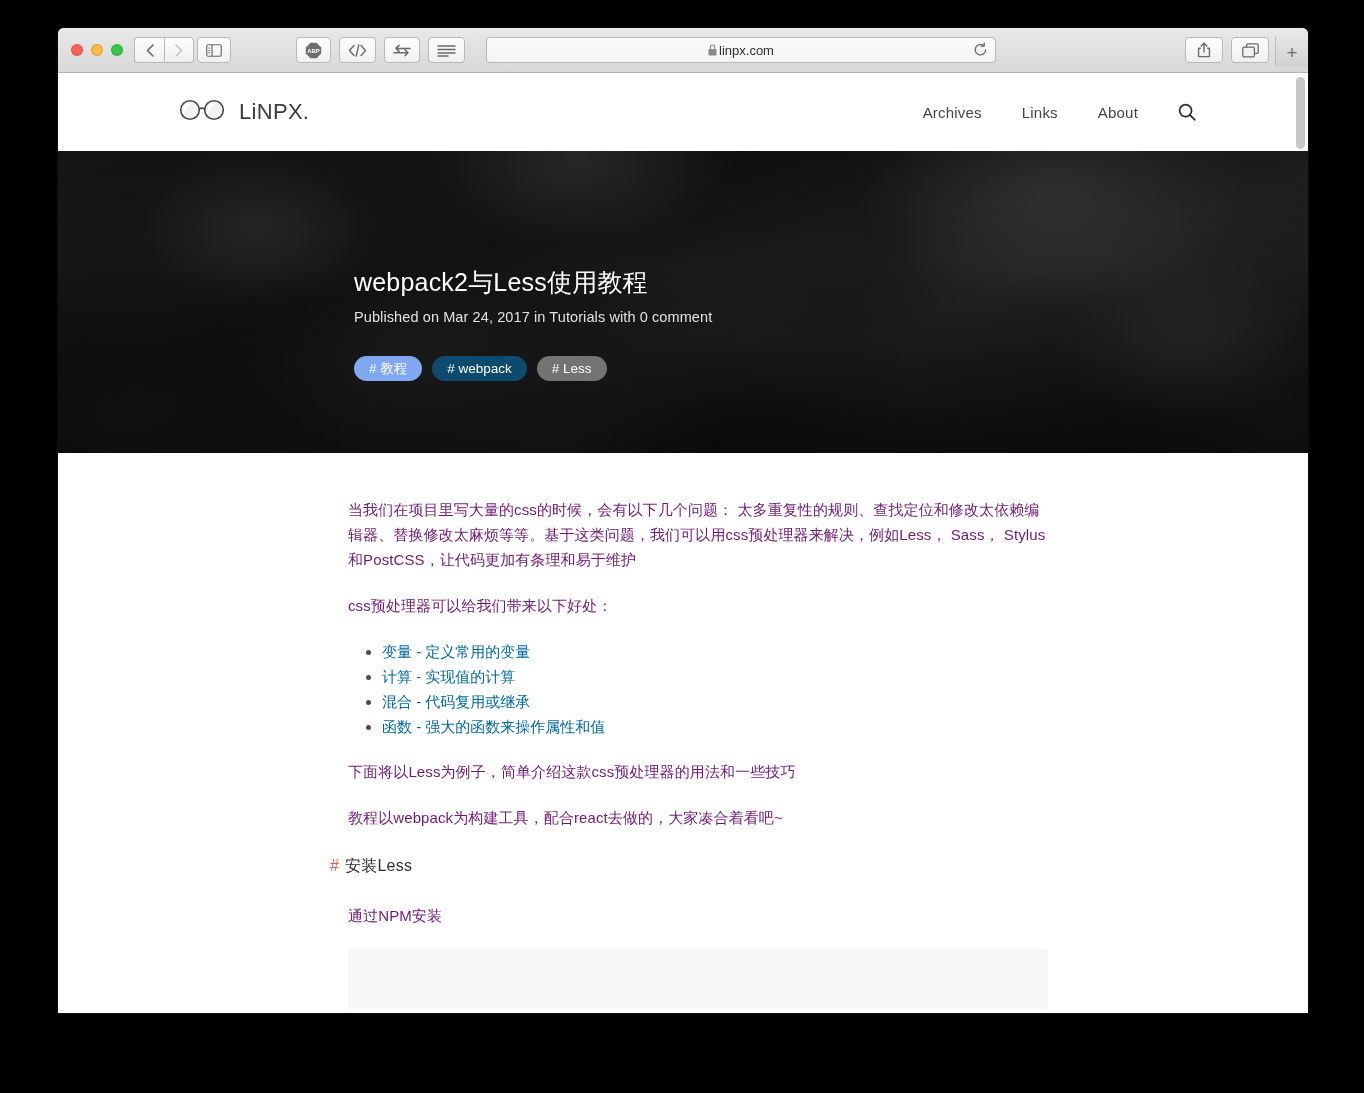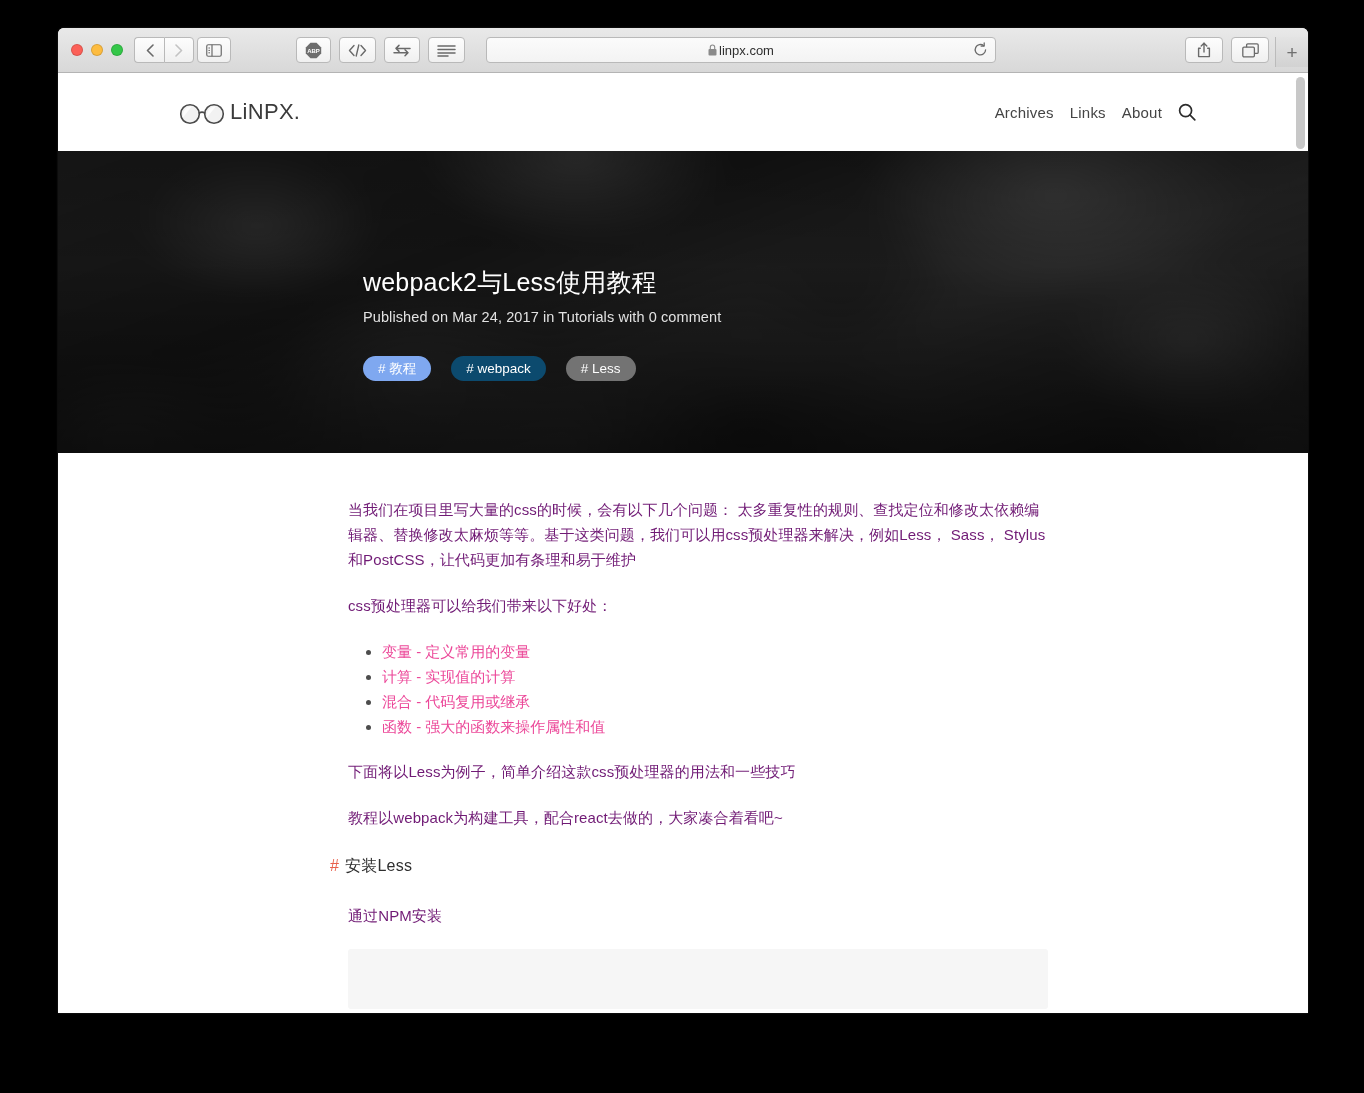--- a/index.html
+++ b/index.html
@@ -130,28 +130,28 @@
   
   .site-header {
     position: relative;
     height: 78px;
     background: #ffffff;
     display: flex;
     align-items: center;
     justify-content: space-between;
     padding: 0 60px 0 120px;
   }
-  .brand { display: flex; align-items: flex-end; }
+  .brand { display: flex; align-items: flex-start; gap: 9px; }
   .brand-name {
     font-size: 22px;
     color: #3b3b3b;
     letter-spacing: 0.3px;
   }
 
-  .site-nav { display: flex; align-items: center; gap: 16px; padding-right: 52px; }
+  .site-nav { display: flex; align-items: center; gap: 40px; padding-right: 52px; }
   .nav-link {
     font-size: 15px;
     color: #444;
     text-decoration: none;
     letter-spacing: 0.2px;
   }
   .search-btn { color: #2c2c2c; display: flex; align-items: center; }
 
   
   .hero {
@@ -175,38 +175,38 @@
       radial-gradient(ellipse 280px 200px at 95% 90%, #202020 0%, transparent 60%),
       linear-gradient(160deg, #1c1c1c 0%, #131313 35%, #242424 62%, #0b0b0b 100%);
     filter: blur(9px);
   }
   .hero-vignette {
     position: absolute; inset: 0;
     background: linear-gradient(to bottom, rgba(0,0,0,0.22) 0%, rgba(0,0,0,0.05) 38%, rgba(0,0,0,0.52) 100%);
   }
   .hero-inner {
     position: absolute;
-    left: 305px;
+    left: 296px;
     bottom: 72px;
     width: 740px;
   }
   .post-title {
     font-size: 25px;
     color: #ffffff;
     font-weight: 400;
     letter-spacing: 0.2px;
     margin-bottom: 10px;
   }
   .post-meta {
     font-size: 14.5px;
     color: #e2e2e2;
     letter-spacing: 0.1px;
     margin-bottom: 31px;
   }
-  .tag-list { display: flex; gap: 20px; }
+  .tag-list { display: flex; gap: 10px; }
   .tag {
     display: inline-flex;
     align-items: center;
     height: 25px;
     padding: 0 15px;
     border-radius: 13px;
     font-size: 13.5px;
     color: #ffffff;
     white-space: nowrap;
   }
@@ -228,21 +228,21 @@
   }
   .benefit-list {
     list-style: none;
     margin: 0 0 20px 0;
     padding: 0;
   }
   .benefit-list li {
     position: relative;
     font-size: 15px;
     line-height: 25px;
-    color: #ec4899;
+    color: #0369a1;
     padding-left: 34px;
     margin-bottom: 0;
   }
   .benefit-list li::before {
     content: "";
     position: absolute;
     left: 18px;
     top: 11px;
     width: 5px; height: 5px;
     border-radius: 50%;

